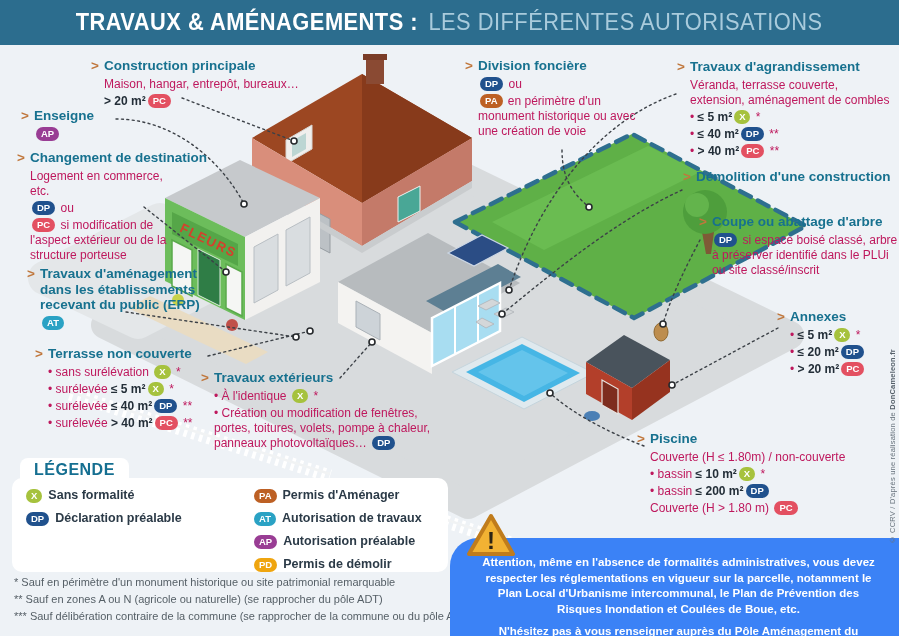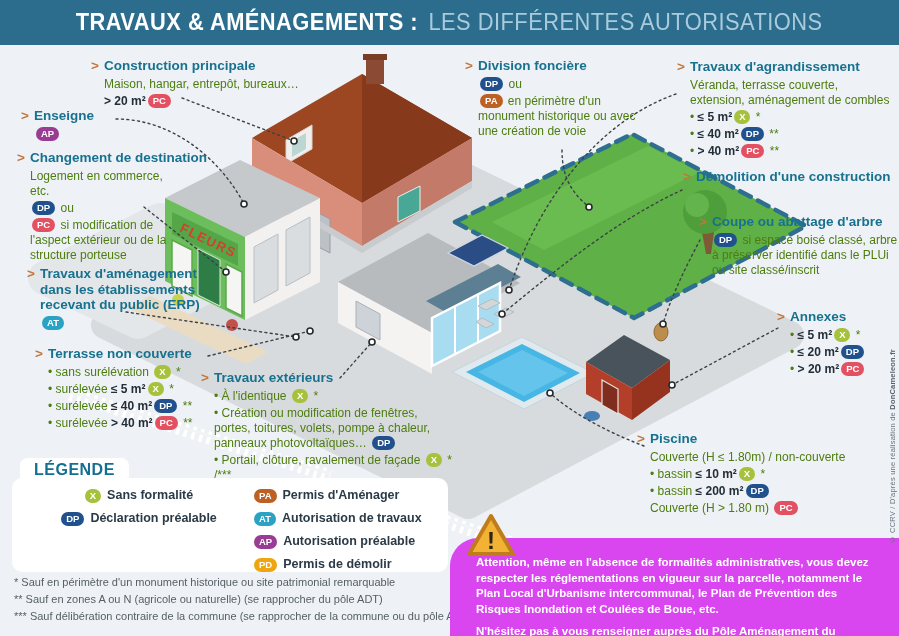--- a/index.html
+++ b/index.html
@@ -14,39 +14,39 @@
 
   
   .scene{position:absolute;left:0;top:45px;width:899px;height:591px;}
 
   
   .callouts-layer{position:absolute;left:0;top:0;width:899px;height:636px;}
   .callout{position:absolute;font-size:12px;color:#4b545e;line-height:1.25;}
   .c-title{position:relative;color:#17718f;font-weight:bold;font-size:13.5px;line-height:1.16;margin-bottom:3px;}
   .c-marker{position:absolute;left:-13px;top:0;color:#c0773c;font-weight:bold;}
   .c-line{margin-top:2px;}
-  .seg{color:#4d7c0f;}
+  .seg{color:#be185d;}
   .seg-bold{color:#232e38;font-weight:bold;}
   .badge{display:inline-block;padding:0 5px;border-radius:8px;color:#ffffff;font-weight:bold;font-size:9.5px;line-height:14px;vertical-align:1px;margin:0 2px;}
 
   
   .legend-box{position:absolute;left:12px;top:478px;width:436px;height:94px;background:#ffffff;border-radius:10px;}
   .legend-tab{position:absolute;left:20px;top:458px;background:#ffffff;border-radius:8px 8px 0 0;padding:3px 14px 2px 14px;color:#156f91;font-weight:bold;font-size:16px;letter-spacing:0.5px;text-align:center;}
   .legend-cols{position:absolute;left:24px;top:488px;width:420px;display:flex;}
   .legend-col{display:flex;flex-direction:column;}
-  .legend-col.c1{width:228px;align-items:center;}
+  .legend-col.c1{width:228px;}
   .legend-col.c2{width:192px;}
   .legend-item{margin-bottom:8px;font-size:12.5px;font-weight:bold;color:#2b3a47;line-height:1.2;}
   .legend-item .badge{margin-right:6px;vertical-align:0;}
 
   
   .footnotes{position:absolute;left:14px;top:574px;font-size:11px;color:#555f66;line-height:1.55;}
 
   
-  .warning-box{position:absolute;left:450px;top:538px;width:449px;height:98px;background:#d946ef;border-radius:28px 0 0 0;box-sizing:border-box;padding:17px 18px 0 26px;}
+  .warning-box{position:absolute;left:450px;top:538px;width:449px;height:98px;background:#3b82f6;border-radius:28px 0 0 0;box-sizing:border-box;padding:17px 18px 0 26px;text-align:center;}
   .warning-box p{margin:0;color:#ffffff;font-weight:bold;font-size:11.5px;line-height:1.35;}
   .warning-box p + p{margin-top:7px;}
   .warning-tri{position:absolute;left:466px;top:512px;width:50px;height:46px;}
 
   
   .credit{position:absolute;right:2px;bottom:92px;writing-mode:vertical-rl;transform:rotate(180deg);font-size:7.5px;color:#68737d;letter-spacing:0.2px;}
   .credit b{color:#55606a;}
 </style>
 </head>
 <body>
@@ -203,21 +203,20 @@
         <div class="c-title"><span class="c-marker">&gt;</span>Terrasse non couverte</div>
         <div class="c-line"><span class="seg">• sans surélévation </span><span class="badge" style="background: rgb(166, 194, 61);">X</span><span class="seg"> *</span></div>
         <div class="c-line"><span class="seg">• surélevée </span><span class="seg-bold">≤ 5 m²</span><span class="badge" style="background: rgb(166, 194, 61);">X</span><span class="seg"> *</span></div>
         <div class="c-line"><span class="seg">• surélevée </span><span class="seg-bold">≤ 40 m²</span><span class="badge" style="background: rgb(32, 81, 141);">DP</span><span class="seg"> **</span></div>
         <div class="c-line"><span class="seg">• surélevée </span><span class="seg-bold">&gt; 40 m²</span><span class="badge" style="background: rgb(227, 80, 97);">PC</span><span class="seg"> **</span></div>
       </div>
       <div class="callout" style="left: 214px; top: 370px; width: 238px;">
         <div class="c-title"><span class="c-marker">&gt;</span>Travaux extérieurs</div>
         <div class="c-line"><span class="seg">• À l'identique </span><span class="badge" style="background: rgb(166, 194, 61);">X</span><span class="seg"> *</span></div>
         <div class="c-line"><span class="seg">• Création ou modification de fenêtres, portes, toitures, volets, pompe à chaleur, panneaux photovoltaïques… </span><span class="badge" style="background: rgb(32, 81, 141);">DP</span></div>
-        <div class="c-line"><span class="seg">• Portail, clôture, ravalement de façade </span><span class="badge" style="background: rgb(166, 194, 61);">X</span><span class="seg"> * /***</span></div>
       </div>
       <div class="callout" style="left: 478px; top: 58px; width: 158px;">
         <div class="c-title"><span class="c-marker">&gt;</span>Division foncière</div>
         <div class="c-line"><span class="badge" style="background: rgb(32, 81, 141);">DP</span><span class="seg"> ou</span></div>
         <div class="c-line"><span class="badge" style="background: rgb(189, 96, 36);">PA</span><span class="seg"> en périmètre d'un monument historique ou avec une création de voie</span></div>
       </div>
       <div class="callout" style="left: 690px; top: 59px; width: 205px;">
         <div class="c-title"><span class="c-marker">&gt;</span>Travaux d'agrandissement</div>
         <div class="c-line"><span class="seg">Véranda, terrasse couverte, extension, aménagement de combles</span></div>
         <div class="c-line"><span class="seg">• </span><span class="seg-bold">≤ 5 m²</span><span class="badge" style="background: rgb(166, 194, 61);">X</span><span class="seg"> *</span></div>

